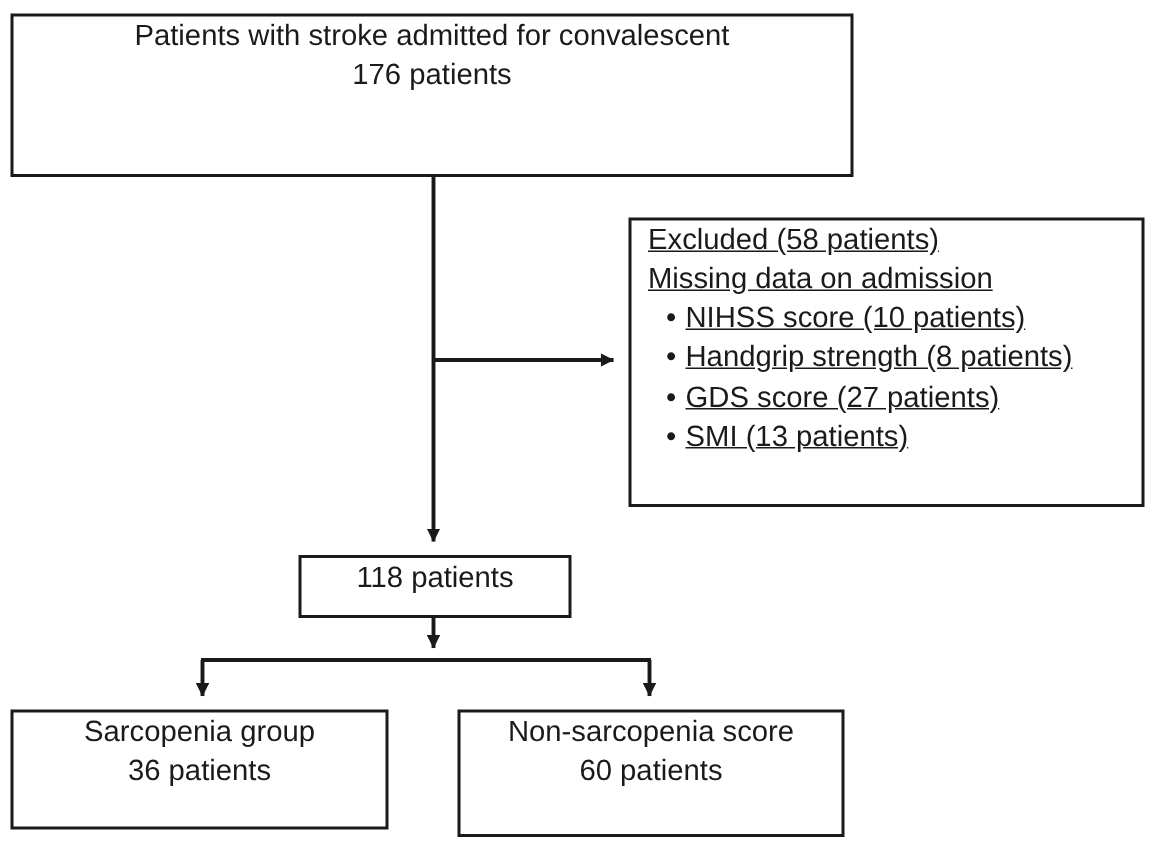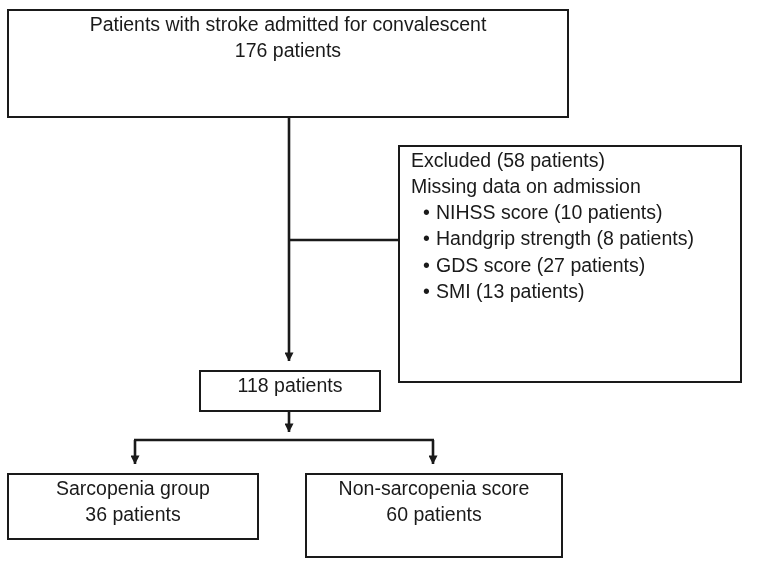--- a/index.html
+++ b/index.html
@@ -58,30 +58,30 @@
     display: inline-block;
     width: 13px;
   }
 
   
   #node-enrolled {
     left: 7px;  top: 9px;
     width: 562px; height: 109px;
   }
   #node-excluded {
-    left: 398px; top: 145px;
-    width: 344px; height: 238px;
+    left: 419px; top: 145px;
+    width: 344px; height: 193px; text-decoration: underline;
   }
   #node-included {
     left: 199px; top: 370px;
     width: 182px; height: 42px;
   }
   #node-sarcopenia {
     left: 7px;   top: 473px;
-    width: 252px; height: 67px;
+    width: 252px; height: 80px;
   }
   #node-nonsarcopenia {
     left: 305px; top: 473px;
     width: 258px; height: 85px;
   }
 
   
   #connectors {
     position: absolute;
     left: 0; top: 0;

